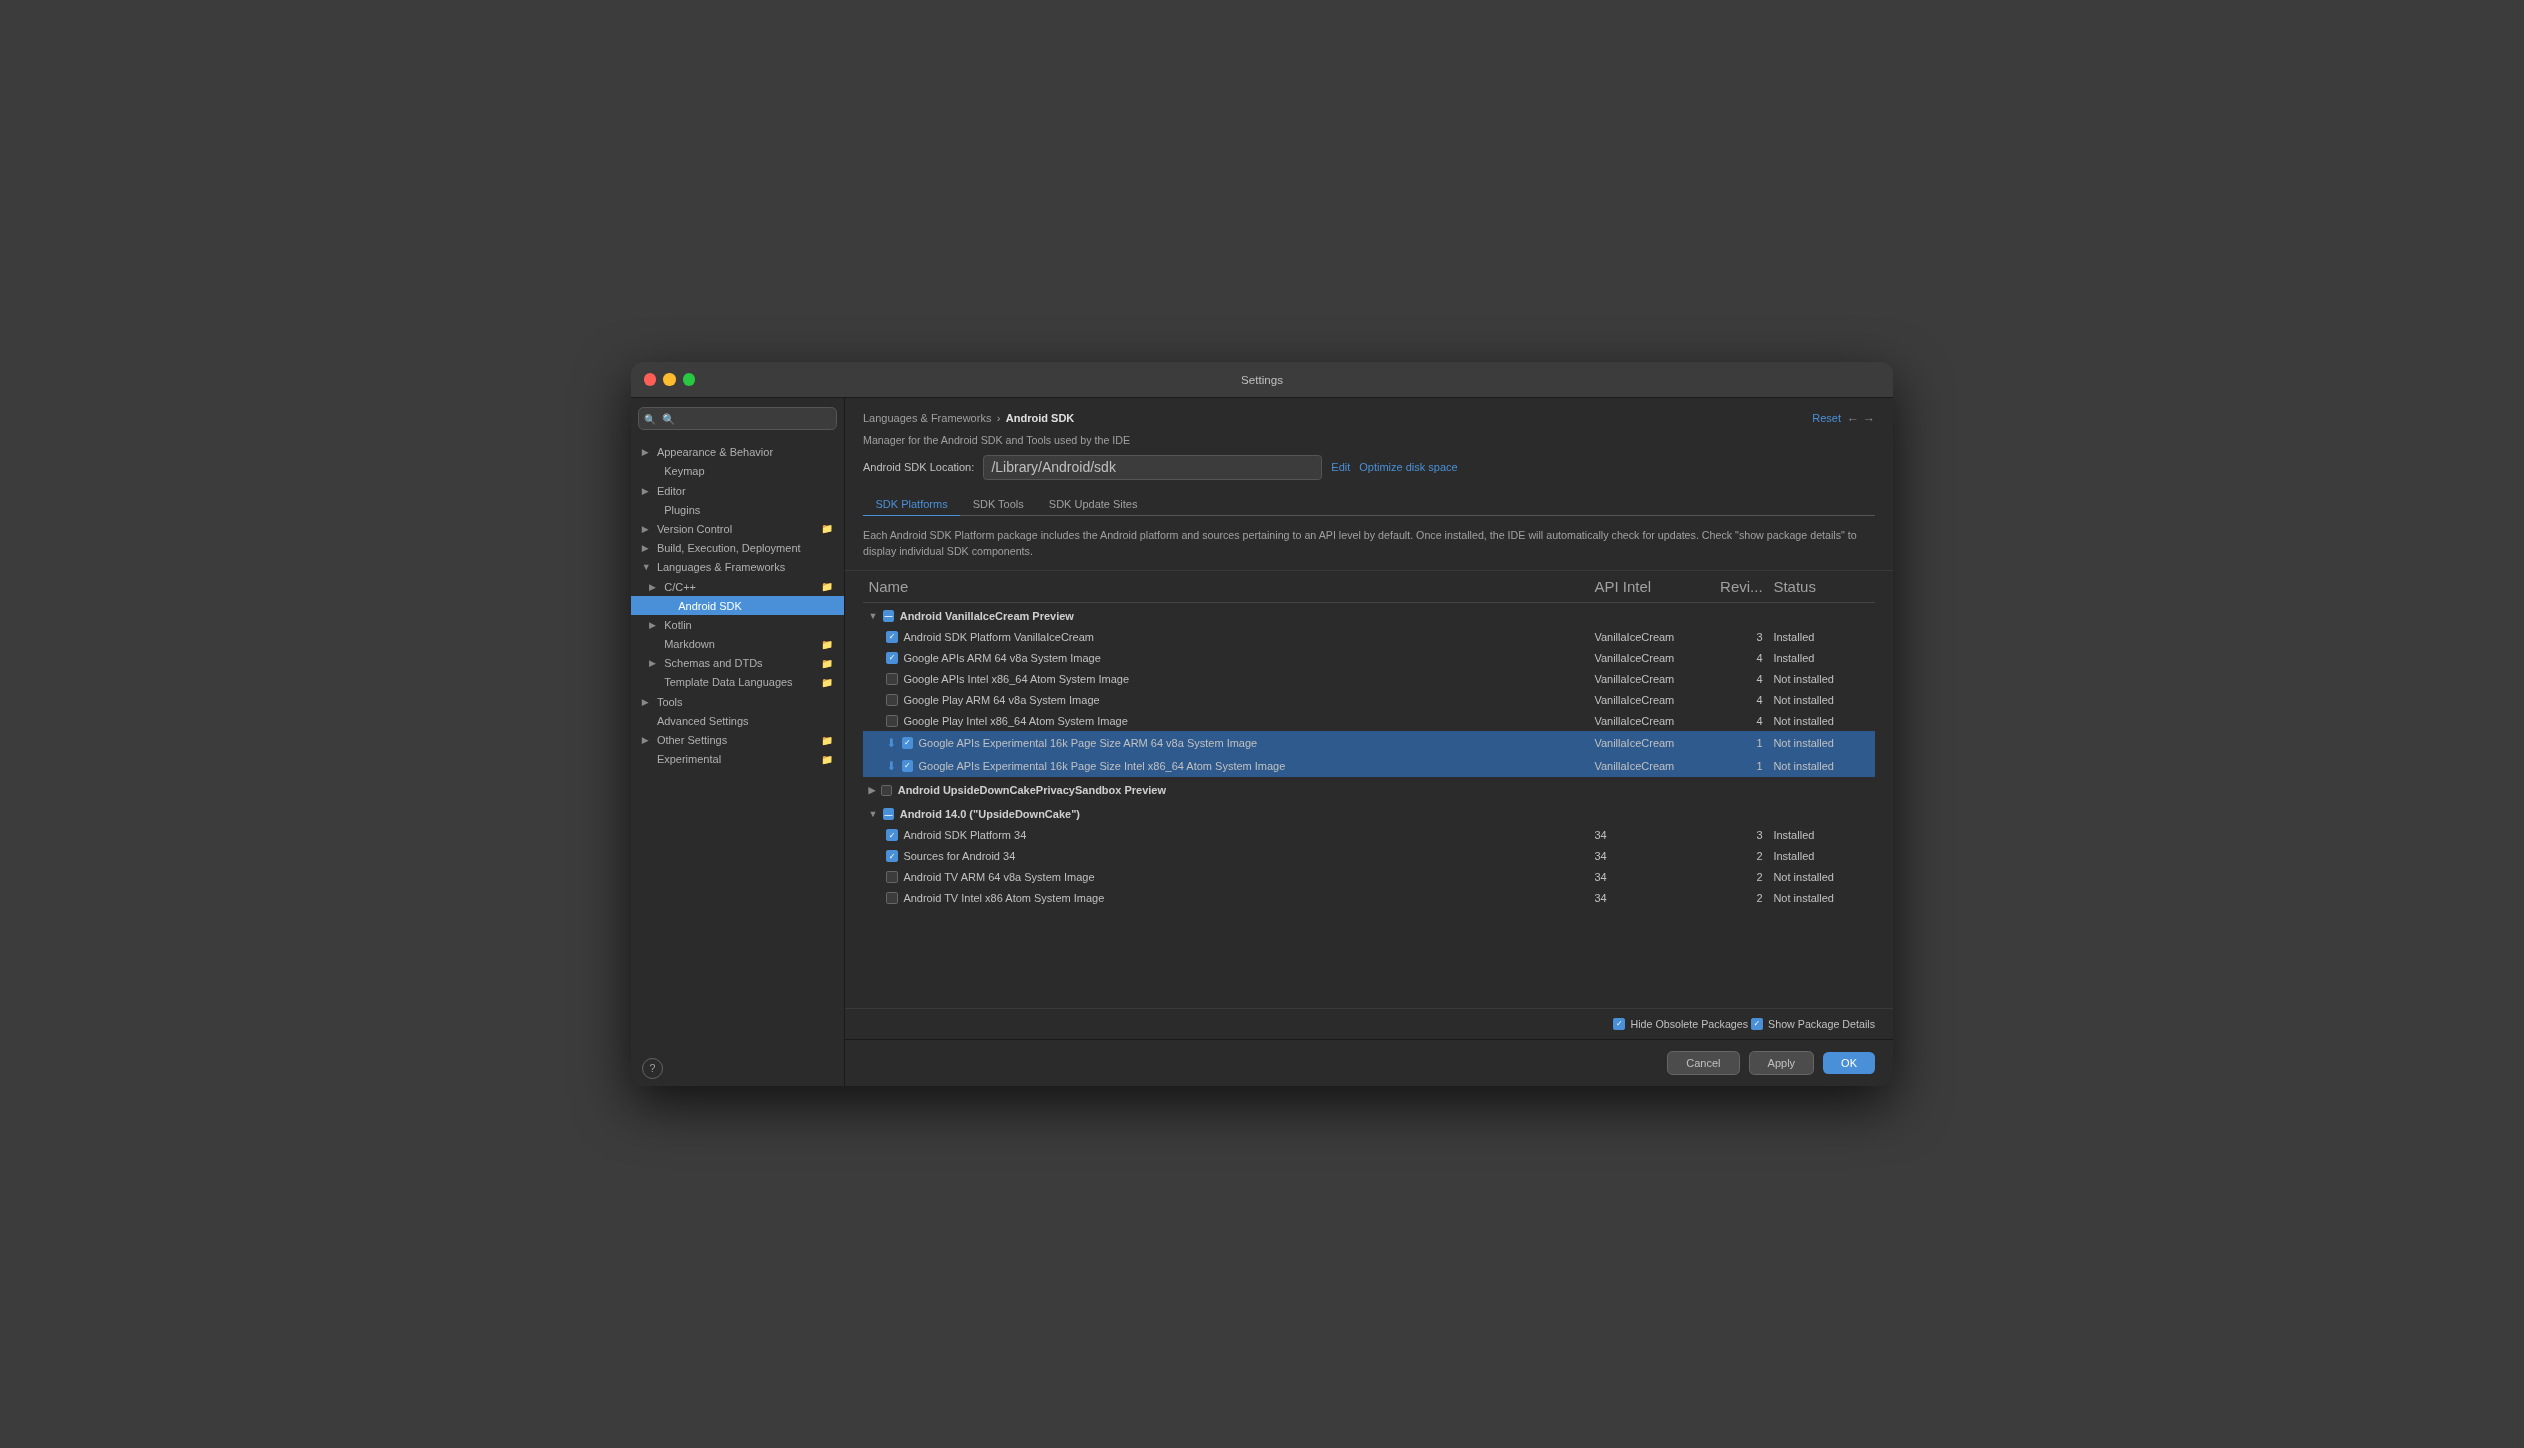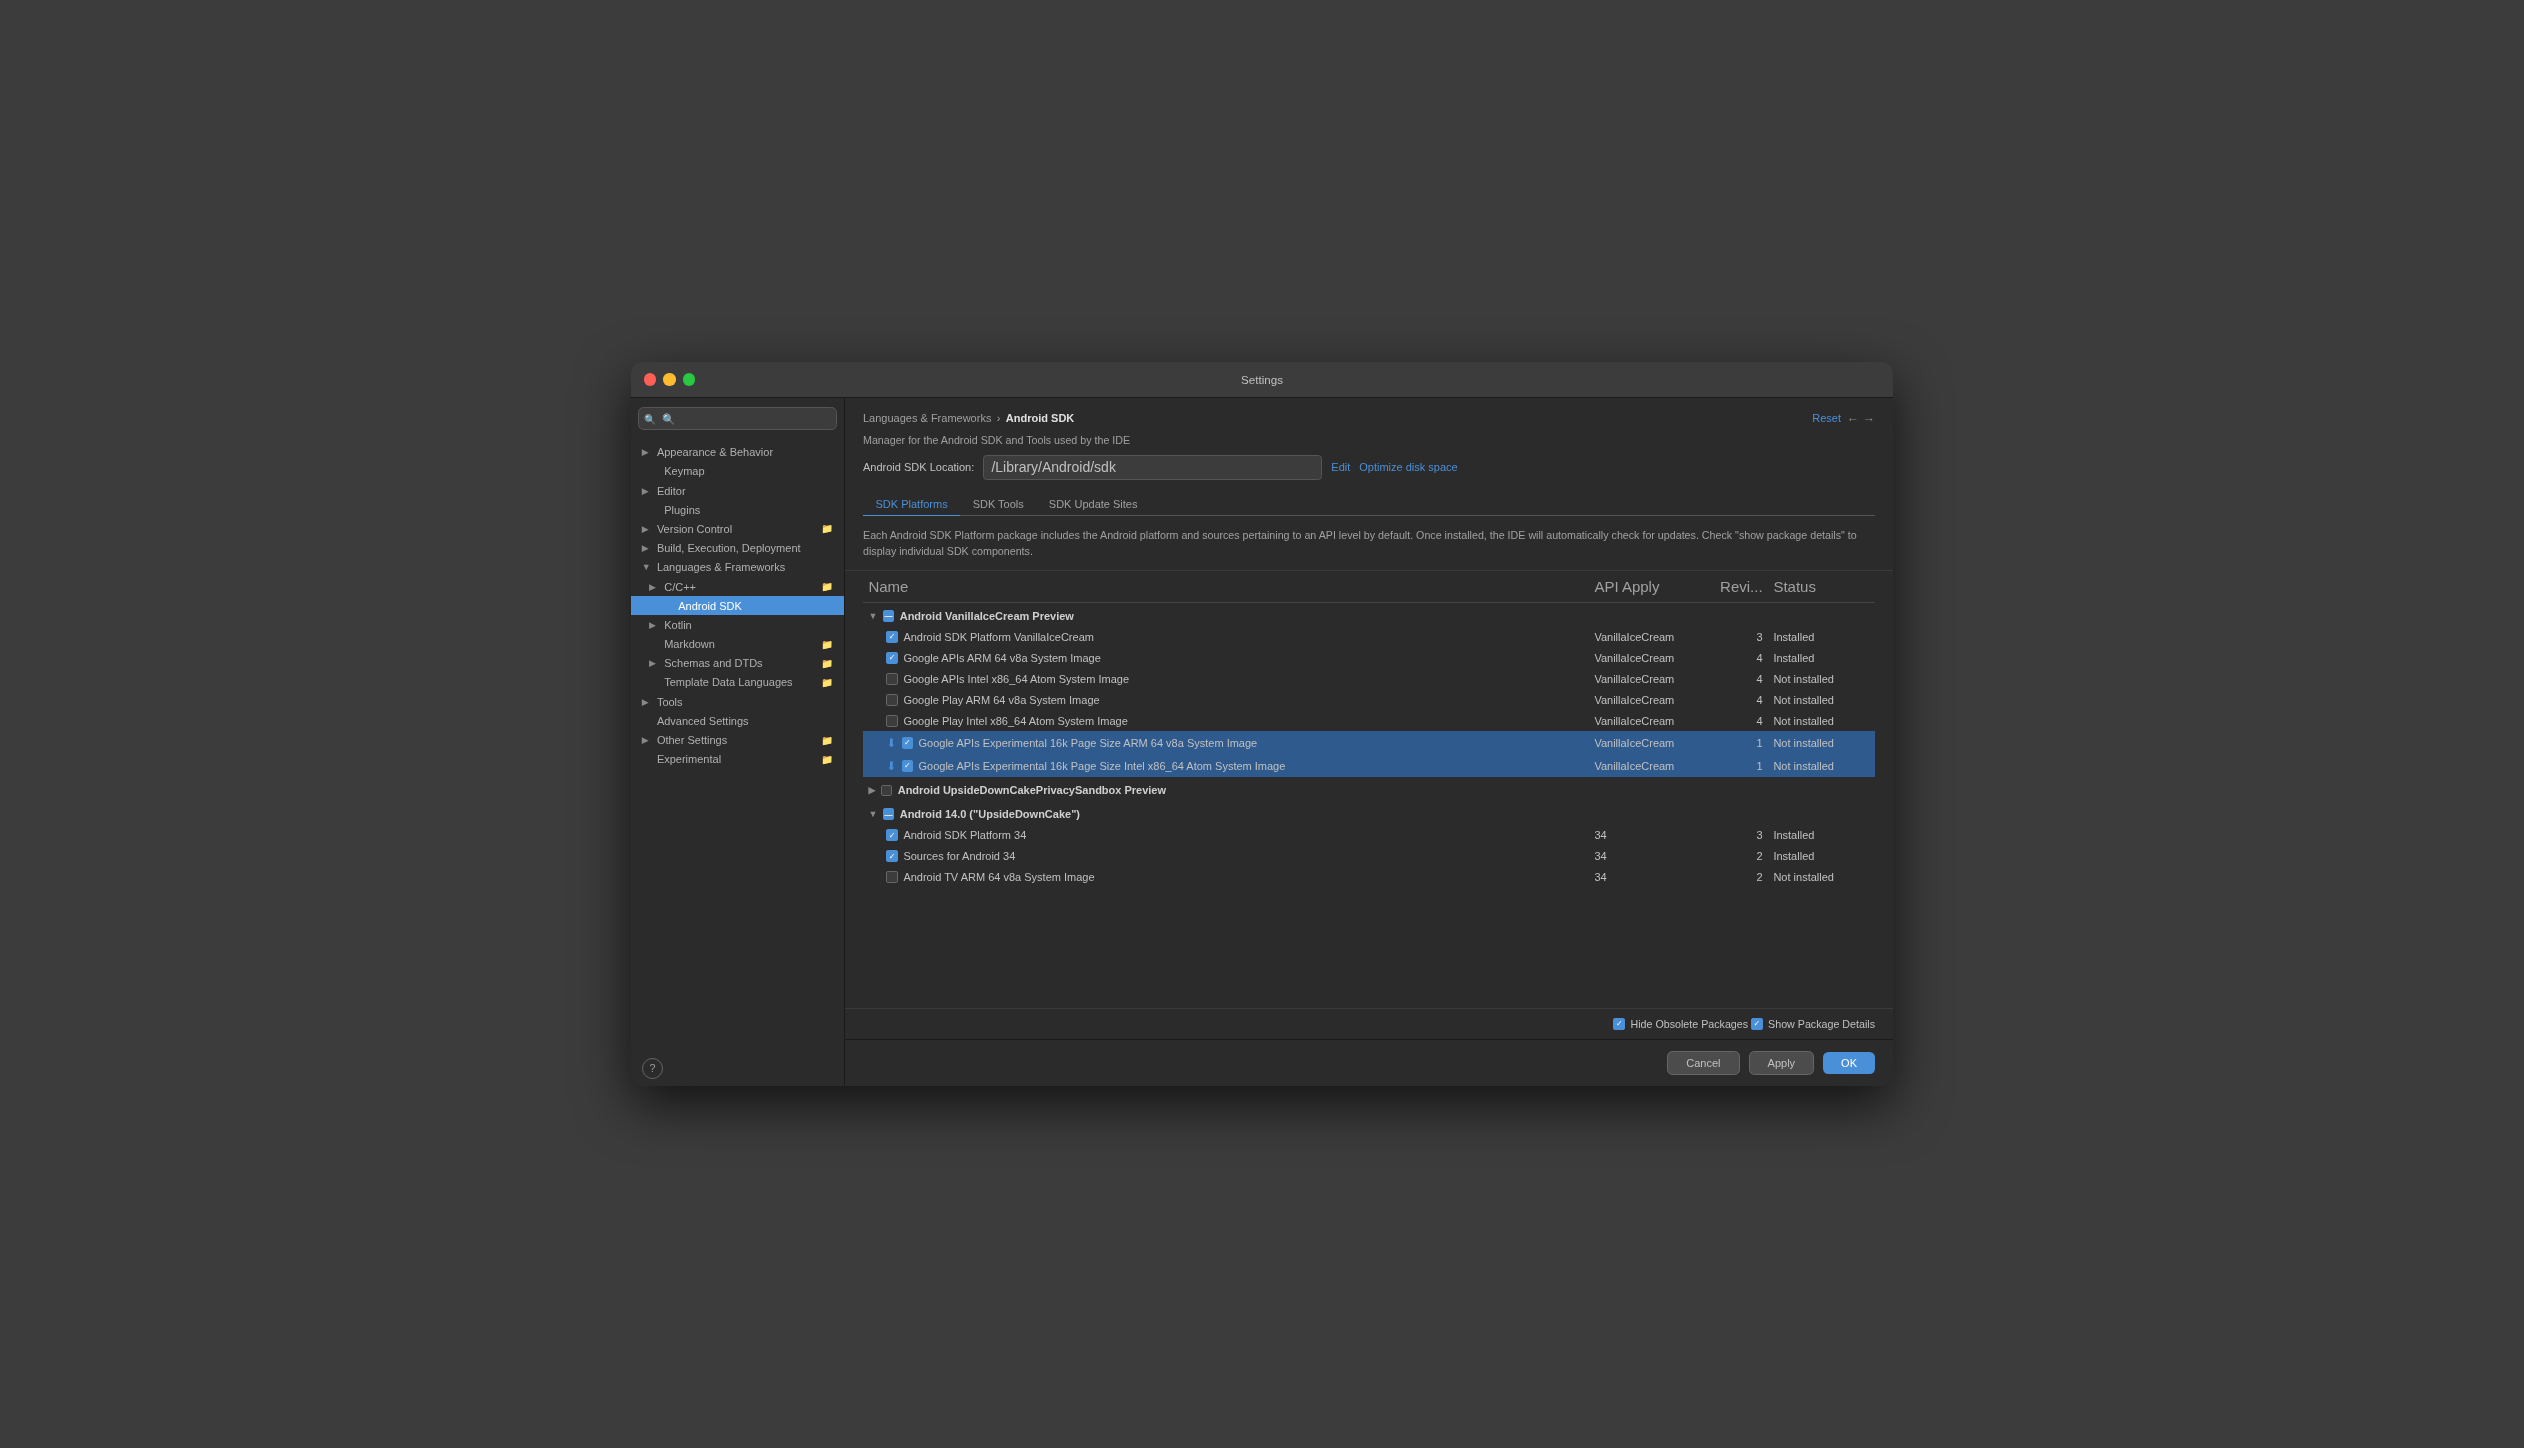--- a/index.html
+++ b/index.html
@@ -518,21 +518,21 @@
       </div>
 
       <div class="tab-content">
         <div class="description-box">Each Android SDK Platform package includes the Android platform and sources pertaining to an API level by default. Once installed, the IDE will automatically check for updates. Check "show package details" to display individual SDK components.</div>
 
         <div class="table-container">
           <table class="sdk-table">
             <thead>
               <tr>
                 <th>Name</th>
-                <th class="col-api">API Apply</th>
+                <th class="col-api">API Intel</th>
                 <th class="col-rev right">Revi...</th>
                 <th class="col-status">Status</th>
               </tr>
             </thead>
             <tbody>
 
               <tr class="group-header">
                 <td>
                   <div class="row-name">
                     <span style="color:#888;font-size:9px;">▼</span>
@@ -686,20 +686,31 @@
                   <div class="row-name" style="padding-left:18px;">
                     <span class="checkbox-unchecked"></span>
                     <span>Android TV ARM 64 v8a System Image</span>
                   </div>
                 </td>
                 <td class="col-api">34</td>
                 <td class="col-rev right">2</td>
                 <td class="col-status">Not installed</td>
               </tr>
 
+              <tr>
+                <td>
+                  <div class="row-name" style="padding-left:18px;">
+                    <span class="checkbox-unchecked"></span>
+                    <span>Android TV Intel x86 Atom System Image</span>
+                  </div>
+                </td>
+                <td class="col-api">34</td>
+                <td class="col-rev right">2</td>
+                <td class="col-status">Not installed</td>
+              </tr>
             </tbody>
           </table>
         </div>
 
         <div class="footer-row">
           <div class="footer-checkbox-row">
             <span class="checkbox-checked"></span>
             <span class="footer-checkbox-label">Hide Obsolete Packages</span>
           </div>
           <div class="footer-checkbox-row">

